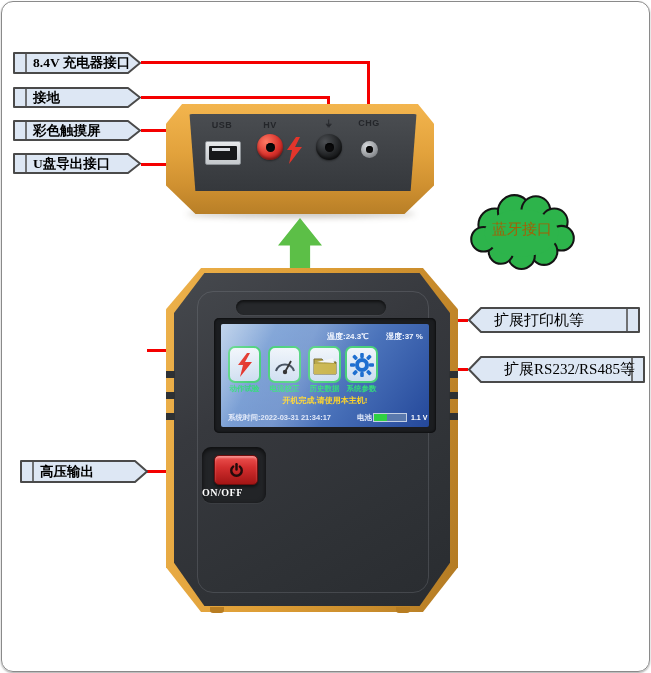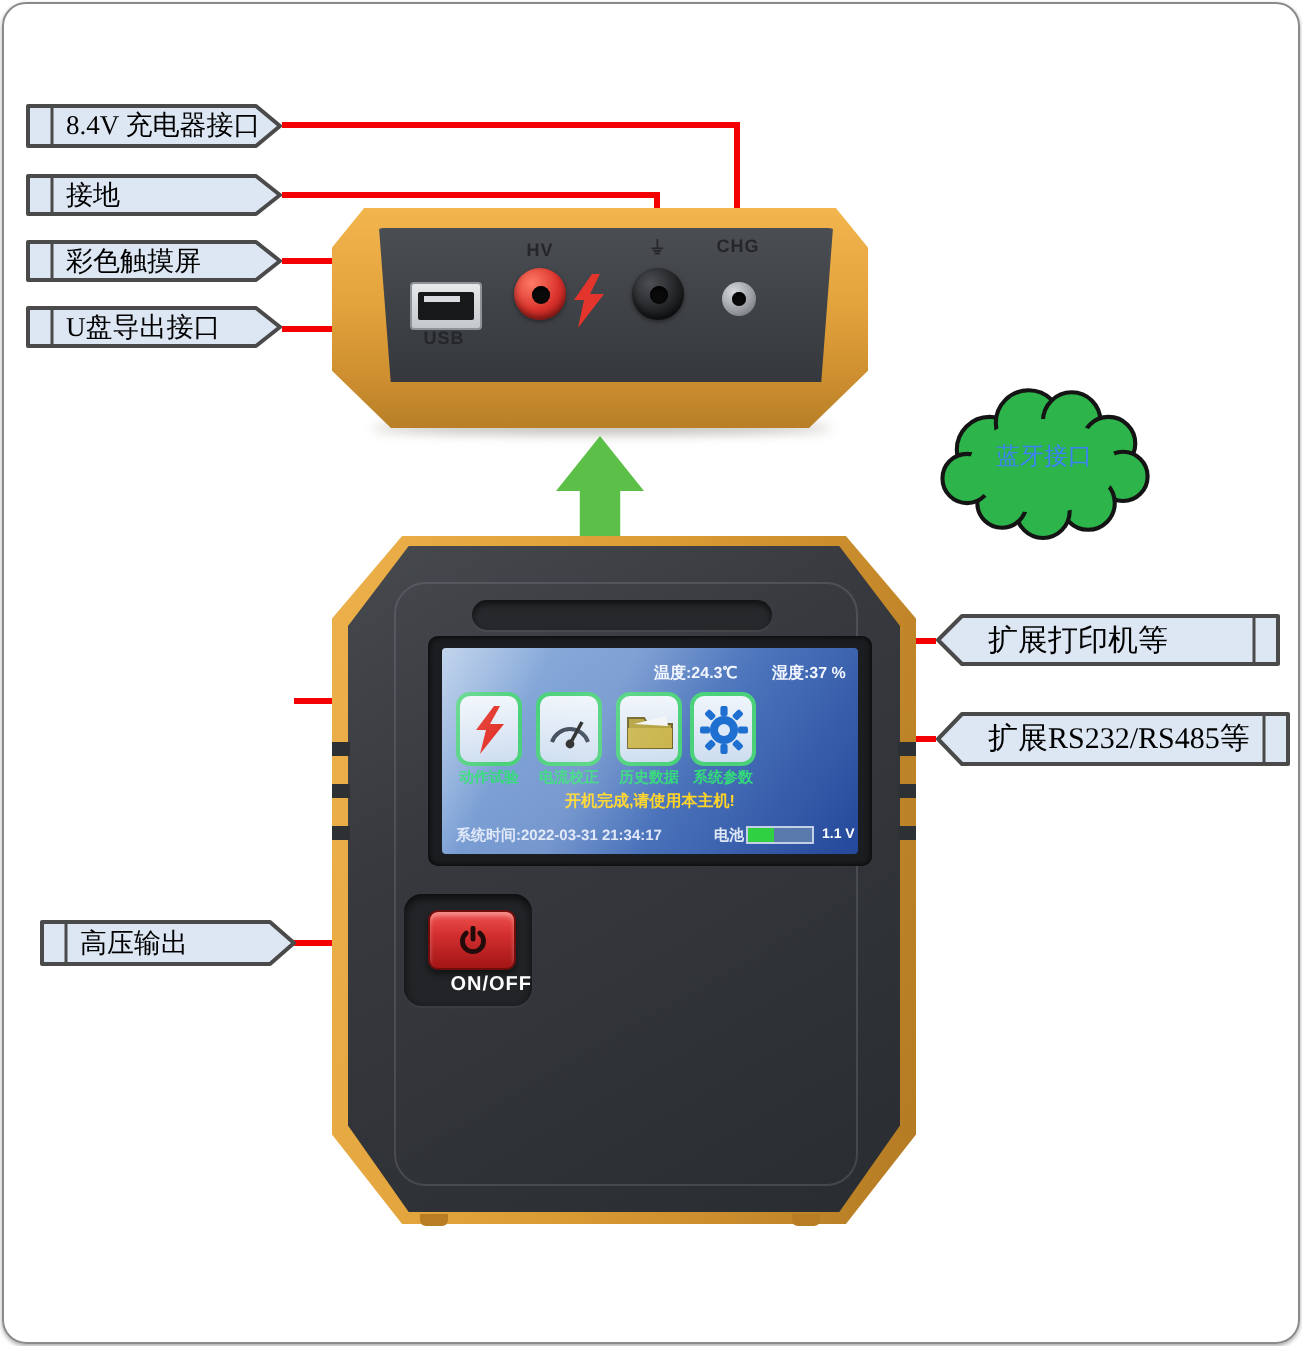--- a/index.html
+++ b/index.html
@@ -4,31 +4,31 @@
 <style>
   html,body{margin:0;padding:0;background:#fff;}
   body{font-family:"Liberation Sans",sans-serif;}
   #stage{position:relative;width:651px;height:673px;background:#fff;overflow:hidden;}
   #frame{position:absolute;inset:1px;border:1.5px solid #8a8a8a;border-radius:12px;box-shadow:0 1px 2px rgba(0,0,0,.35), inset 0 0 0 1px rgba(255,255,255,.9);}
 
   
   .co{position:absolute;display:flex;align-items:center;font-family:"Liberation Serif",serif;color:#000;}
   .co .co-txt{position:relative;z-index:1;white-space:nowrap;}
   .co.pt-right{font-size:13.5px;}
-  .co.pt-right .co-txt{padding-left:20px;}
+  .co.pt-right .co-txt{padding-left:20px;font-weight:bold;}
   .co.pt-left{font-size:15px;}
   .co.pt-left .co-txt{padding-left:26px;}
   #co-charger{left:13px;top:52px;width:128px;height:22px;}
   #co-ground {left:13px;top:87px;width:128px;height:21px;}
   #co-hv     {left:13px;top:120px;width:128px;height:21px;}
   #co-usb    {left:13px;top:153px;width:128px;height:21px;}
   #co-touch  {left:20px;top:340px;width:128px;height:23px;}
   #co-power  {left:20px;top:460px;width:128px;height:23px;}
   #co-printer{left:468px;top:307px;width:172px;height:26px;}
-  #co-rs485  {left:468px;top:356px;width:177px;height:27px;}
+  #co-rs485  {left:468px;top:356px;width:177px;height:27px;justify-content:center;}
 
   
   .rl{position:absolute;background:#f40000;}
   .arr-l{position:absolute;width:0;height:0;border-top:5px solid transparent;border-bottom:5px solid transparent;border-right:9px solid #f40000;}
   .arr-r{position:absolute;width:0;height:0;border-top:5px solid transparent;border-bottom:5px solid transparent;border-left:9px solid #f40000;}
 
   
   #tp-body{position:absolute;left:166px;top:104px;width:268px;height:110px;
     background:linear-gradient(180deg,#f3b54e 0%,#e2a23c 45%,#cf9030 75%,#b87f27 100%);
     clip-path:polygon(6% 0,94% 0,100% 18%,100% 74%,89% 100%,11% 100%,0 74%,0 18%);
@@ -46,21 +46,21 @@
   #jack-gnd{left:316px;top:134px;width:26px;height:26px;background:radial-gradient(circle at 35% 30%,#4c4f53,#222426 55%,#0c0d0e 95%);box-shadow:inset 0 -2px 3px rgba(0,0,0,.5),0 1px 2px rgba(0,0,0,.4);}
   .jack .hole{position:absolute;left:50%;top:50%;width:9px;height:9px;margin:-4.5px 0 0 -4.5px;border-radius:50%;background:#0a0a0b;box-shadow:inset 0 1px 2px #000;}
   #jack-chg{left:361px;top:141px;width:17px;height:17px;background:radial-gradient(circle at 35% 30%,#d7dadd,#96999d 60%,#6a6d70 95%);}
   #jack-chg .hole{width:7px;height:7px;margin:-3.5px 0 0 -3.5px;}
   #tp-bolt{position:absolute;left:284px;top:137px;}
 
   
   #up-arrow{position:absolute;left:278px;top:218px;width:44px;height:50px;background:#5cbf47;
     clip-path:polygon(50% 0,100% 55%,73% 55%,73% 100%,27% 100%,27% 55%,0 55%);}
   #cloud-wrap{position:absolute;left:468px;top:190px;width:108px;height:80px;}
-  #cloud-label{position:absolute;left:476px;top:220px;width:92px;text-align:center;font-family:"Liberation Serif",serif;font-size:12px;color:#3b82f6;}
+  #cloud-label{position:absolute;left:476px;top:220px;width:92px;text-align:center;font-family:"Liberation Serif",serif;font-size:15px;color:#a16207;}
 
   
   #dev-body{position:absolute;left:166px;top:268px;width:292px;height:344px;
     background:linear-gradient(100deg,#edb14b 0%,#dd9d35 45%,#c98c2c 75%,#b27a23 100%);
     clip-path:polygon(12% 0,88% 0,100% 12%,100% 87%,88% 100%,12% 100%,0 87%,0 12%);
     border-radius:10px;}
   #dev-face{position:absolute;left:174px;top:273px;width:276px;height:333px;
     background:linear-gradient(150deg,#46494e 0%,#37393e 35%,#2f3236 70%,#292c30 100%);
     clip-path:polygon(11% 0,89% 0,100% 12%,100% 87%,89% 100%,11% 100%,0 87%,0 12%);}
   #dev-ridge{position:absolute;left:197px;top:291px;width:230px;height:300px;border:1px solid rgba(135,140,148,.28);border-radius:16px;}
@@ -82,21 +82,21 @@
   #scr-batt-lbl{position:absolute;top:89px;left:136px;font-size:7.5px;font-weight:bold;color:#dfe7f8;}
   #scr-batt{position:absolute;top:89px;left:152px;width:34px;height:9px;border:1px solid #c3cfe4;background:#5a79ad;box-sizing:border-box;}
   #scr-batt .fill{height:100%;background:#2fd143;}
   #scr-volt{position:absolute;top:90px;left:190px;font-size:7px;font-weight:bold;color:#fff;white-space:nowrap;}
 
   
   #onoff-recess{position:absolute;left:202px;top:447px;width:64px;height:56px;background:#222427;border-radius:9px;box-shadow:inset 0 2px 5px rgba(0,0,0,.7),0 1px 1px rgba(255,255,255,.05);}
   #onoff-btn{position:absolute;left:214px;top:455px;width:42px;height:28px;border-radius:5px;border:1px solid #6f0d0d;
     background:linear-gradient(180deg,#ef5350 0%,#d32f2f 40%,#a31515 100%);box-shadow:inset 0 2px 2px rgba(255,255,255,.35),0 2px 3px rgba(0,0,0,.5);
     display:flex;align-items:center;justify-content:center;}
-  #onoff-lbl{position:absolute;left:202px;top:487px;width:64px;text-align:right;font-size:10px;font-weight:bold;color:#fff;letter-spacing:.5px;}
+  #onoff-lbl{position:absolute;left:202px;top:487px;width:64px;text-align:left;font-size:10px;font-weight:bold;color:#fff;letter-spacing:.5px;font-family:Liberation Serif, serif;}
   .foot{position:absolute;top:607px;width:14px;height:6px;background:#b87d22;border-radius:0 0 3px 3px;}
 </style>
 </head>
 <body>
 
 <div id="stage">
   <div id="frame"></div>
 
   <div class="rl" style="left:141px;top:61px;width:229px;height:3px;"></div>
   <div class="rl" style="left:367px;top:61px;width:3px;height:85px;"></div>
@@ -112,21 +112,21 @@
   <div class="rl" style="left:453px;top:319px;width:3px;height:28px;"></div>
   <div class="rl" style="left:453px;top:319px;width:15px;height:3px;"></div>
   <div class="arr-l" style="left:437px;top:349px;"></div>
   <div class="rl" style="left:445px;top:352px;width:11px;height:3px;"></div>
   <div class="rl" style="left:453px;top:352px;width:3px;height:19px;"></div>
   <div class="rl" style="left:453px;top:368px;width:15px;height:3px;"></div>
 
   <div id="tp-shadow"></div>
   <div id="tp-body"></div>
   <div id="tp-panel"></div>
-  <span class="tp-lbl" style="left:200px;top:120px;margin-top:44px;">USB</span>
+  <span class="tp-lbl" style="left:200px;top:120px;">USB</span>
   <span class="tp-lbl" style="left:248px;top:120px;">HV</span>
   <span class="tp-lbl" style="left:307px;top:119px;">⏚</span>
   <span class="tp-lbl" style="left:347px;top:118px;text-align:center;">CHG</span>
   <div id="usb-port">
       <div class="slot"></div>
       <div class="pin"></div>
     </div>
   <div class="jack" id="jack-hv">
       <div class="hole"></div>
     </div>

